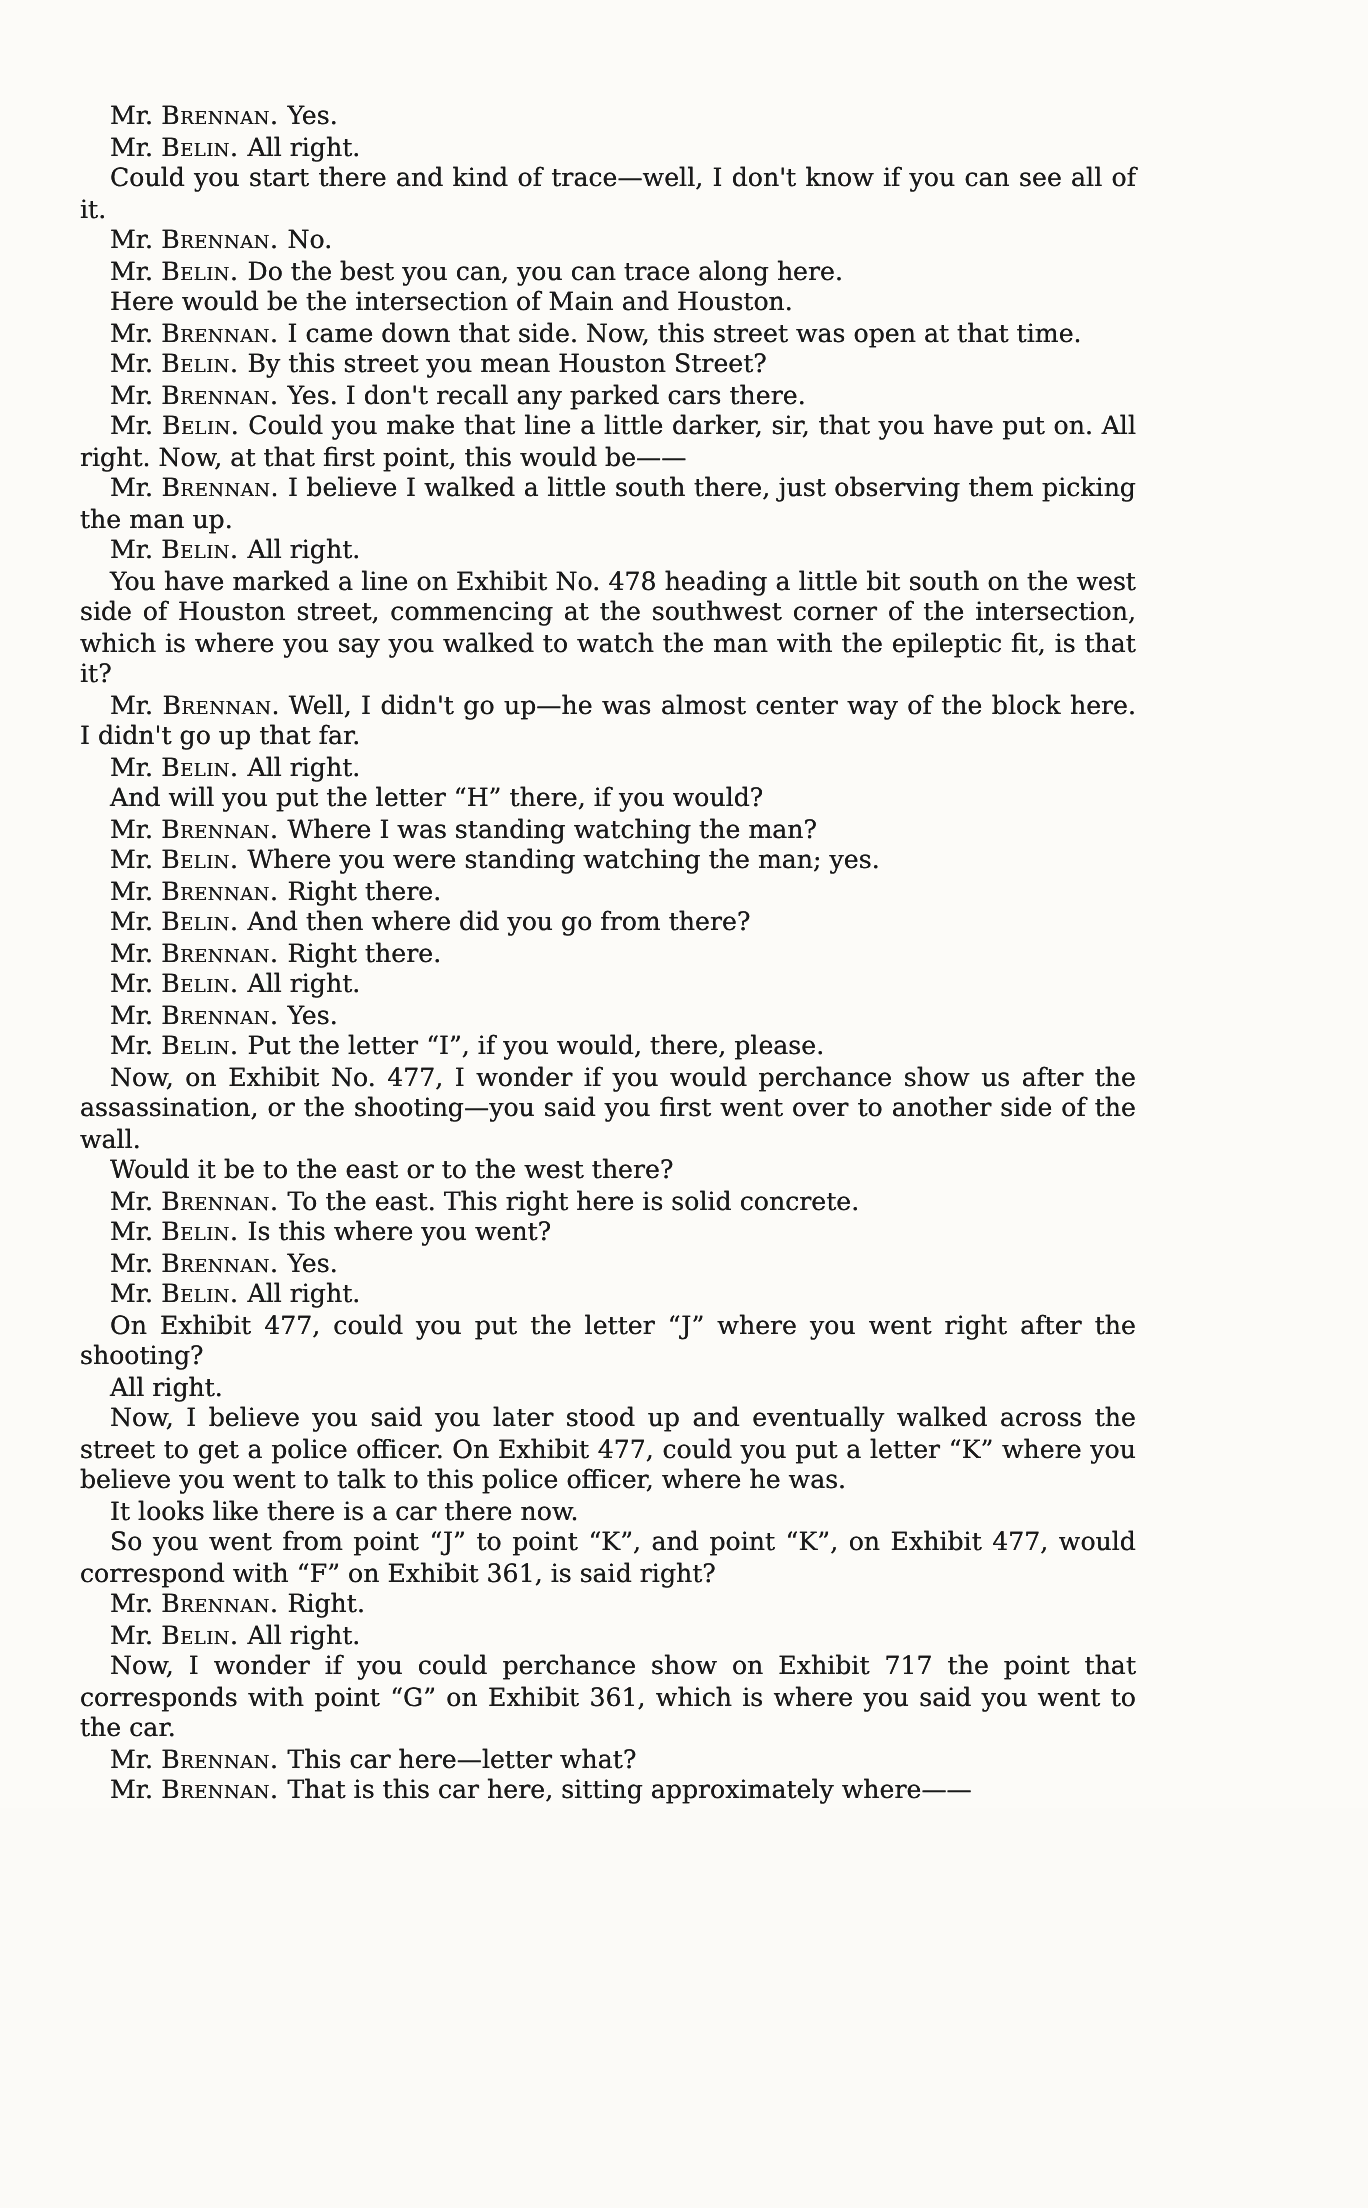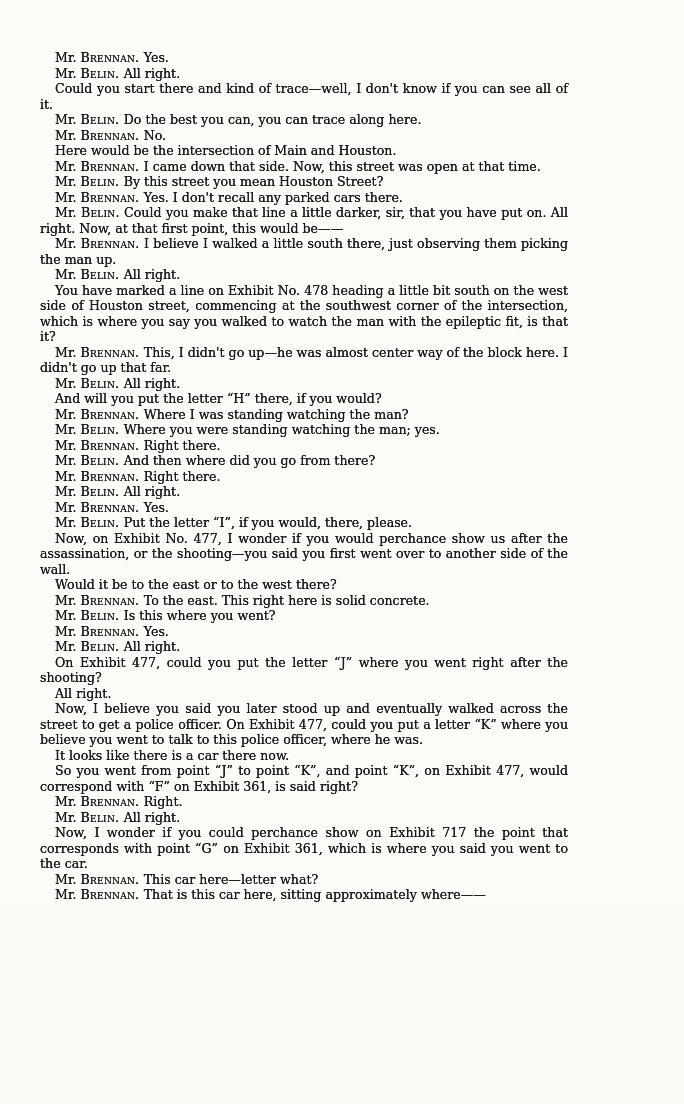--- a/index.html
+++ b/index.html
@@ -50,31 +50,31 @@
   }
 </style>
 </head>
 <body>
 
 <div class="page">
   <div class="text-block" id="transcript">
       <p class="tline"><span>Mr.</span> <span class="sc speaker-name">Brennan.</span><span>Yes.</span></p>
       <p class="tline"><span>Mr.</span> <span class="sc speaker-name">Belin.</span><span>All right.</span></p>
       <p class="tline"><span>Could you start there and kind of trace—well, I don't know if you can see all of it.</span></p>
+      <p class="tline"><span>Mr.</span> <span class="sc speaker-name">Brennan.</span><span>No.</span></p>
       <p class="tline"><span>Mr.</span> <span class="sc speaker-name">Belin.</span><span>Do the best you can, you can trace along here.</span></p>
-      <p class="tline"><span>Mr.</span> <span class="sc speaker-name">Brennan.</span><span>No.</span></p>
       <p class="tline"><span>Here would be the intersection of Main and Houston.</span></p>
       <p class="tline"><span>Mr.</span> <span class="sc speaker-name">Brennan.</span><span>I came down that side.  Now, this street was open at that time.</span></p>
       <p class="tline"><span>Mr.</span> <span class="sc speaker-name">Belin.</span><span>By this street you mean Houston Street?</span></p>
       <p class="tline"><span>Mr.</span> <span class="sc speaker-name">Brennan.</span><span>Yes.  I don't recall any parked cars there.</span></p>
       <p class="tline"><span>Mr.</span> <span class="sc speaker-name">Belin.</span><span>Could you make that line a little darker, sir, that you have put on. All right.  Now, at that first point, this would be——</span></p>
       <p class="tline"><span>Mr.</span> <span class="sc speaker-name">Brennan.</span><span>I believe I walked a little south there, just observing them picking the man up.</span></p>
       <p class="tline"><span>Mr.</span> <span class="sc speaker-name">Belin.</span><span>All right.</span></p>
       <p class="tline"><span>You have marked a line on Exhibit No. 478 heading a little bit south on the west side of Houston street, commencing at the southwest corner of the intersection, which is where you say you walked to watch the man with the epileptic fit, is that it?</span></p>
-      <p class="tline"><span>Mr.</span> <span class="sc speaker-name">Brennan.</span><span>This, I didn't go up—he was almost center way of the block here.  I didn't go up that far.</span></p>
+      <p class="tline"><span>Mr.</span> <span class="sc speaker-name">Brennan.</span><span>Well, I didn't go up—he was almost center way of the block here.  I didn't go up that far.</span></p>
       <p class="tline"><span>Mr.</span> <span class="sc speaker-name">Belin.</span><span>All right.</span></p>
       <p class="tline"><span>And will you put the letter “H” there, if you would?</span></p>
       <p class="tline"><span>Mr.</span> <span class="sc speaker-name">Brennan.</span><span>Where I was standing watching the man?</span></p>
       <p class="tline"><span>Mr.</span> <span class="sc speaker-name">Belin.</span><span>Where you were standing watching the man; yes.</span></p>
       <p class="tline"><span>Mr.</span> <span class="sc speaker-name">Brennan.</span><span>Right there.</span></p>
       <p class="tline"><span>Mr.</span> <span class="sc speaker-name">Belin.</span><span>And then where did you go from there?</span></p>
       <p class="tline"><span>Mr.</span> <span class="sc speaker-name">Brennan.</span><span>Right there.</span></p>
       <p class="tline"><span>Mr.</span> <span class="sc speaker-name">Belin.</span><span>All right.</span></p>
       <p class="tline"><span>Mr.</span> <span class="sc speaker-name">Brennan.</span><span>Yes.</span></p>
       <p class="tline"><span>Mr.</span> <span class="sc speaker-name">Belin.</span><span>Put the letter “I”, if you would, there, please.</span></p>

